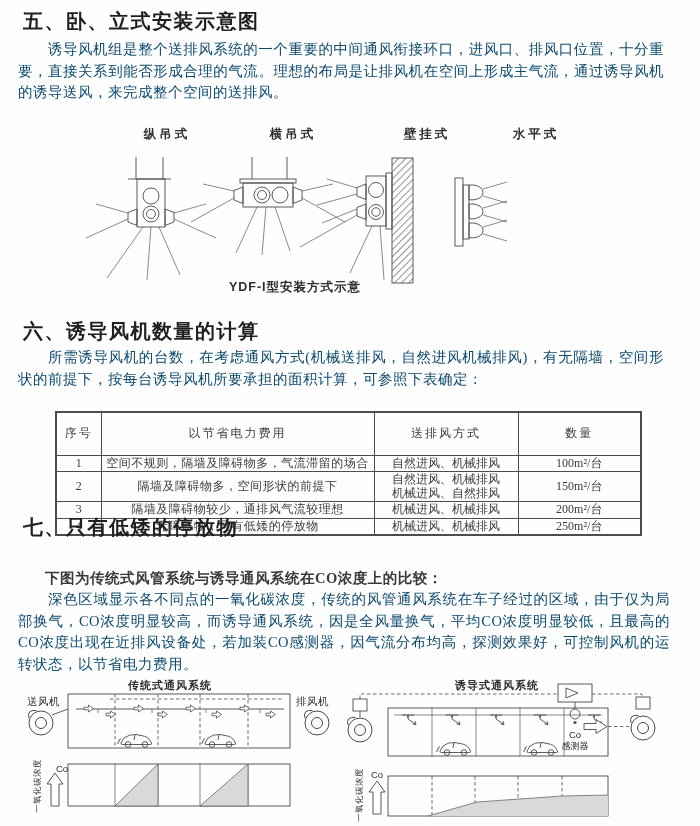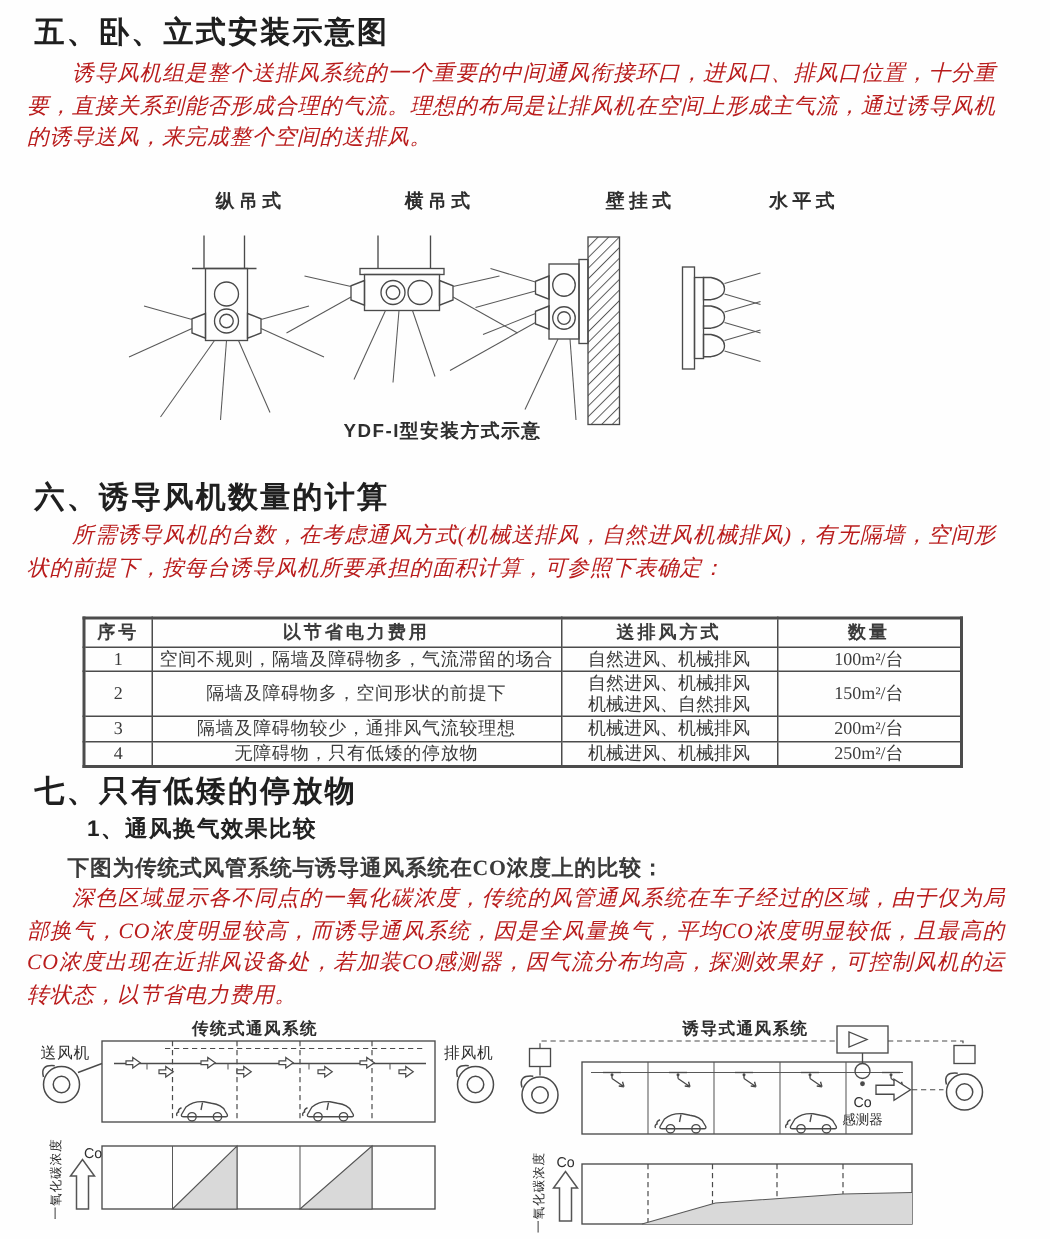--- a/index.html
+++ b/index.html
@@ -11,30 +11,30 @@
   .sec-title{
     font-family:Liberation Sans, sans-serif;font-weight:bold;
     font-size:20px;color:#1f1f1f;letter-spacing:1.5px;white-space:nowrap;
   }
   .sub-title{
     font-family:"Liberation Sans", sans-serif;font-weight:bold;
     font-size:15px;color:#222;letter-spacing:1px;white-space:nowrap;
   }
   .para{
     font-size:14.5px;line-height:21.5px;letter-spacing:0.5px;
-    text-align:justify;color:#b91c1c;font-style:italic;
+    text-align:justify;color:#0c4a6e;
   }
   .indent{text-indent:30px;}
   .oneline{font-size:14.5px;letter-spacing:0.5px;color:#3a3a3a;white-space:nowrap;font-weight:bold;}
   table.qty{
     border-collapse:collapse;border:2px solid #4c4c4c;
     font-size:12px;line-height:13.5px;color:#3b3b3b;table-layout:fixed;
   }
   table.qty th,table.qty td{border:1px solid #4c4c4c;padding:1px 3px;text-align:center;}
-  table.qty th{font-weight:bold;letter-spacing:2px;padding:2px 2px;}
+  table.qty th{font-weight:normal;letter-spacing:2px;padding:14px 2px;}
   td.case-cell{text-align:left;padding-left:7px;letter-spacing:0.5px;}
   svg{display:block;}
   svg .ln{stroke:#4a4a4a;stroke-width:0.9;fill:none;}
   svg .thin{stroke:#585858;stroke-width:0.7;fill:none;}
   svg .dash{stroke:#4a4a4a;stroke-width:0.8;fill:none;stroke-dasharray:3.5 2.5;}
   svg text{font-family:"Liberation Sans", sans-serif;fill:#2e2e2e;}
   .diagram-label{font-size:12.5px;font-weight:bold;letter-spacing:3px;}
   .diagram-caption{font-size:12.5px;font-weight:bold;letter-spacing:1px;}
   .cmp-title{font-size:11px;font-weight:bold;letter-spacing:1px;}
   .cmp-label{font-size:10.5px;letter-spacing:0.5px;}
@@ -185,21 +185,20 @@
       <tr>
         <td>4</td>
         <td class="case-cell">无障碍物，只有低矮的停放物</td>
         <td>机械进风、机械排风</td>
         <td>250m²/台</td>
       </tr>
     </tbody>
   </table>
 
   <div class="abs sec-title" style="left:23px;top:514px;">七、只有低矮的停放物</div>
-  <div class="abs sub-title" style="left:58px;top:543px;">1、通风换气效果比较</div>
   <div class="abs oneline" style="left:45px;top:569px;">下图为传统式风管系统与诱导通风系统在CO浓度上的比较：</div>
   <div class="abs para indent" style="left:18px;top:589px;width:652px;">深色区域显示各不同点的一氧化碳浓度，传统的风管通风系统在车子经过的区域，由于仅为局部换气，CO浓度明显较高，而诱导通风系统，因是全风量换气，平均CO浓度明显较低，且最高的CO浓度出现在近排风设备处，若加装CO感测器，因气流分布均高，探测效果好，可控制风机的运转状态，以节省电力费用。</div>
 
   <svg class="abs" style="left:0;top:678px;" width="700" height="148" viewBox="0 0 700 148">
     <defs>
       <g id="car" stroke="#4a4a4a" stroke-width="0.9" fill="none">
         <path d="M3,12 L6,7 Q11,3 18,3.5 L23,4.5 Q30,5.5 32,9.5 L33.5,12 Q34,13.5 32.5,13.5 L4.5,13.5 Q2.5,13.5 3,12 Z"></path>
         <line x1="17" y1="4" x2="16" y2="9"></line>
         <circle cx="10" cy="13.5" r="2.8"></circle>
         <circle cx="27" cy="13.5" r="2.8"></circle>

